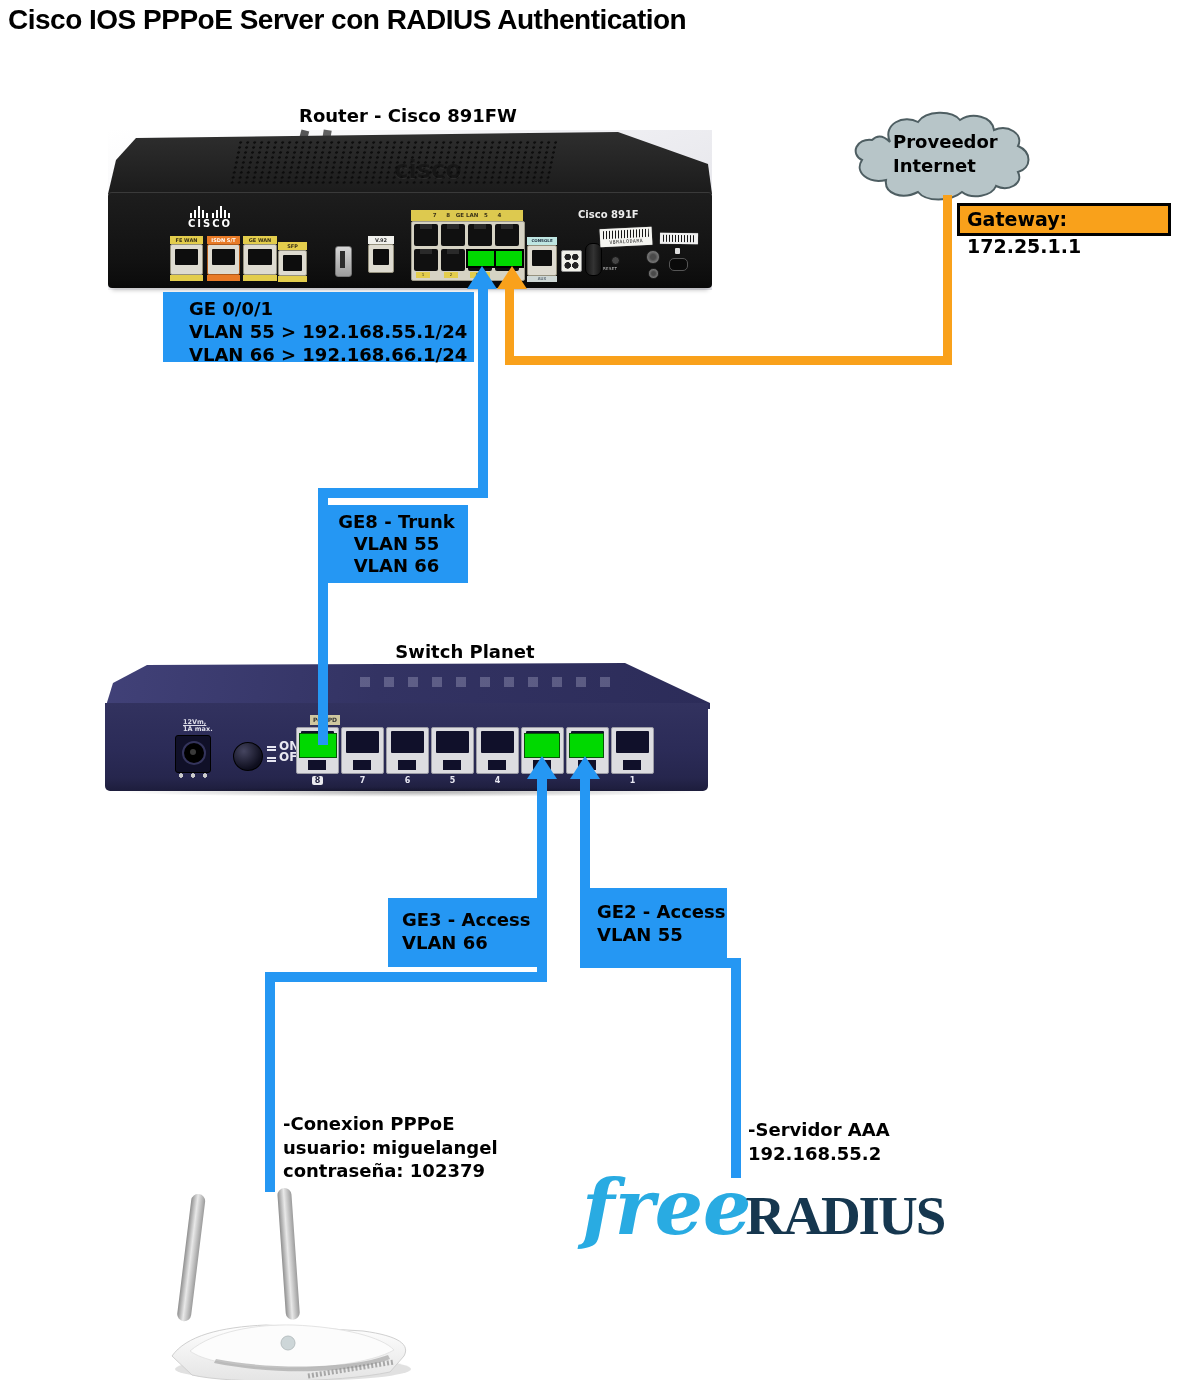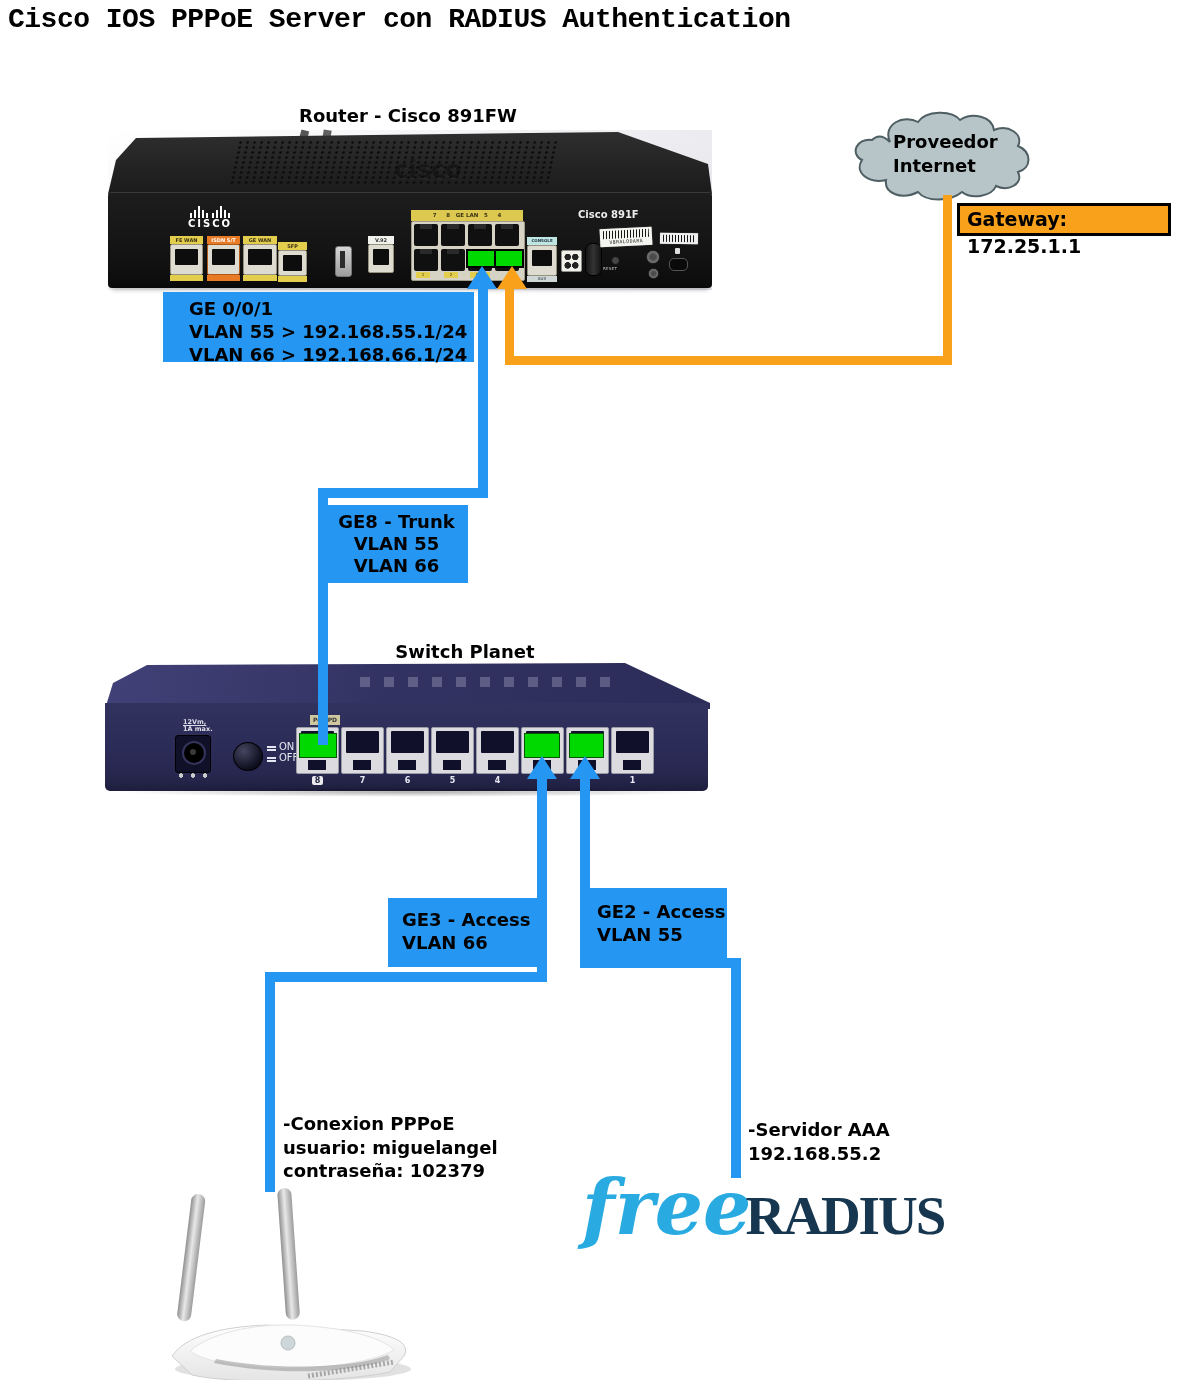--- a/index.html
+++ b/index.html
@@ -33,21 +33,21 @@
   .snum.boxed span{background:#e9e9ee;color:#1c1c3a;padding:0 3px;border-radius:2px;}
   .grn{position:absolute;background:var(--green);border:1px solid #055505;}
   .swico{display:inline-block;width:9px;height:2px;background:#e6e6f2;box-shadow:0 3px 0 #e6e6f2;margin-right:3px;vertical-align:middle;}
   .barcode{background:repeating-linear-gradient(90deg,#161616 0 1px,transparent 1px 3px);}
 </style>
 </head>
 <body>
 
 <div id="stage">
 
-  <div class="ab t" style="left:8px;top:4px;font-size:28px;font-family:Liberation Mono, monospace;letter-spacing:-0.5px;">Cisco IOS PPPoE Server con RADIUS Authentication</div>
+  <div class="ab t" style="left:8px;top:4px;font-size:28px;font-family:Liberation Sans, sans-serif;letter-spacing:-0.5px;">Cisco IOS PPPoE Server con RADIUS Authentication</div>
 
   <div class="ab t" style="left:258px;top:105px;width:300px;text-align:center;font-size:18px;">Router - Cisco 891FW</div>
 
   <div class="ab" style="left:108px;top:130px;width:604px;height:160px;background:linear-gradient(160deg,#ffffff,#ededf1 55%,#e0e0e6);">
 
     <div class="ab" style="left:190px;top:0;width:8px;height:26px;background:#3a3a3a;transform:rotate(15deg);opacity:.85;"></div>
     <div class="ab" style="left:214px;top:0;width:8px;height:22px;background:#3a3a3a;transform:rotate(9deg);opacity:.8;"></div>
 
     <div class="ab" style="left:0;top:0;width:604px;height:64px;background:linear-gradient(#2f2f2f,#1b1b1b);clip-path:polygon(28px 8px,510px 2px,600px 34px,604px 64px,0 64px,8px 30px);"></div>
     <div class="ab" style="left:125px;top:10px;width:320px;height:44px;transform:skewX(-12deg);background-image:radial-gradient(circle,#0a0a0a 1.2px,transparent 1.5px);background-size:7px 5px;opacity:.9;"></div>
@@ -164,21 +164,21 @@
 
     <div class="ab" style="left:78px;top:56px;font-size:6.5px;line-height:7px;color:#dcdce8;font-weight:bold;">
       <span style="display:block;text-decoration:underline;">12Vm,</span>
       <span style="display:block;">1A max.</span>
     </div>
     <div class="ab" style="left:70px;top:72px;width:34px;height:36px;background:#101028;border:1px solid #000;border-radius:3px;"></div>
     <div class="ab" style="left:77px;top:78px;width:20px;height:20px;background:#000;border:2px solid #34345c;border-radius:50%;"></div>
     <div class="ab" style="left:85px;top:86px;width:6px;height:6px;background:#3a3a3a;border-radius:50%;"></div>
     <div class="ab" style="left:72px;top:110px;width:32px;height:5px;background:radial-gradient(circle at 4px 2.5px,#ccc 2px,transparent 2.5px),radial-gradient(circle at 16px 2.5px,#ccc 2px,transparent 2.5px),radial-gradient(circle at 28px 2.5px,#ccc 2px,transparent 2.5px);"></div>
     <div class="ab" style="left:128px;top:79px;width:28px;height:27px;border-radius:50%;background:radial-gradient(circle at 35% 30%,#454560,#0e0e1e 70%);border:1px solid #000;"></div>
-    <div class="ab" style="left:162px;top:78px;font-size:10px;line-height:11px;color:#e8e8f0;font-weight:normal;">
+    <div class="ab" style="left:162px;top:78px;font-size:12px;line-height:11px;color:#e8e8f0;font-weight:bold;">
       <div><span class="swico"></span><span>ON</span></div>
       <div><span class="swico"></span><span>OFF</span></div>
     </div>
     <div class="ab" style="left:205px;top:52px;width:30px;height:10px;background:#cfc7a0;color:#333;font-size:6px;line-height:10px;text-align:center;font-weight:bold;">PoE PD</div>
 
     <div class="sport" style="left:191px;">
         <div class="snum boxed"><span>8</span></div>
       </div>
     <div class="sport" style="left:236px;">
         <div class="snum">7</div>

